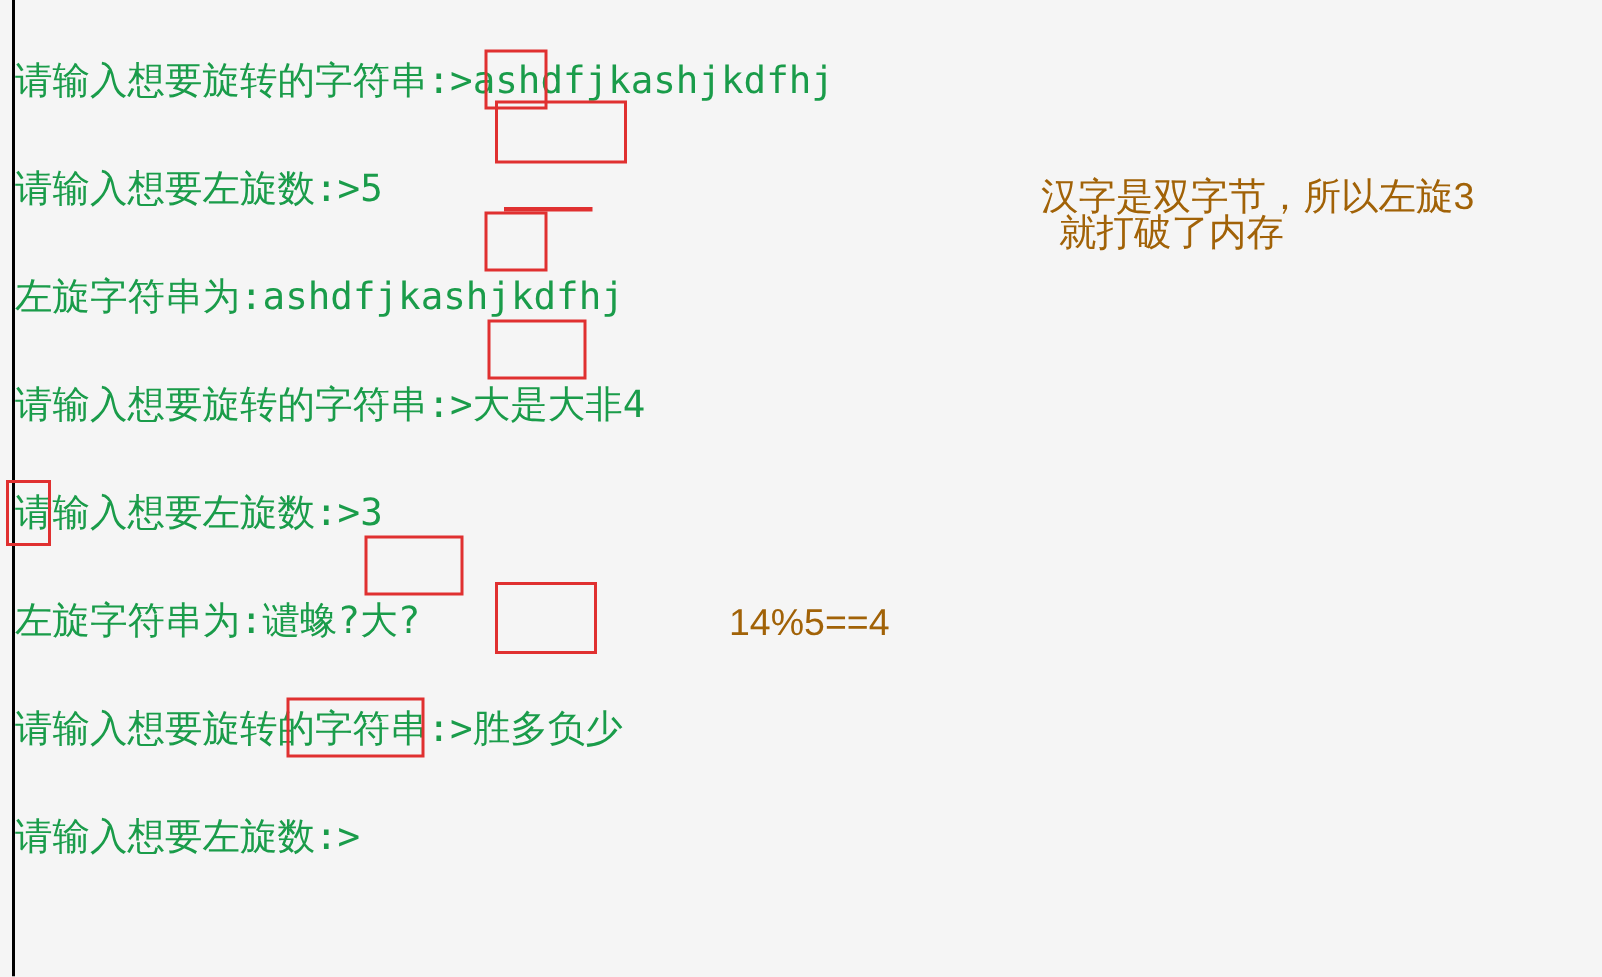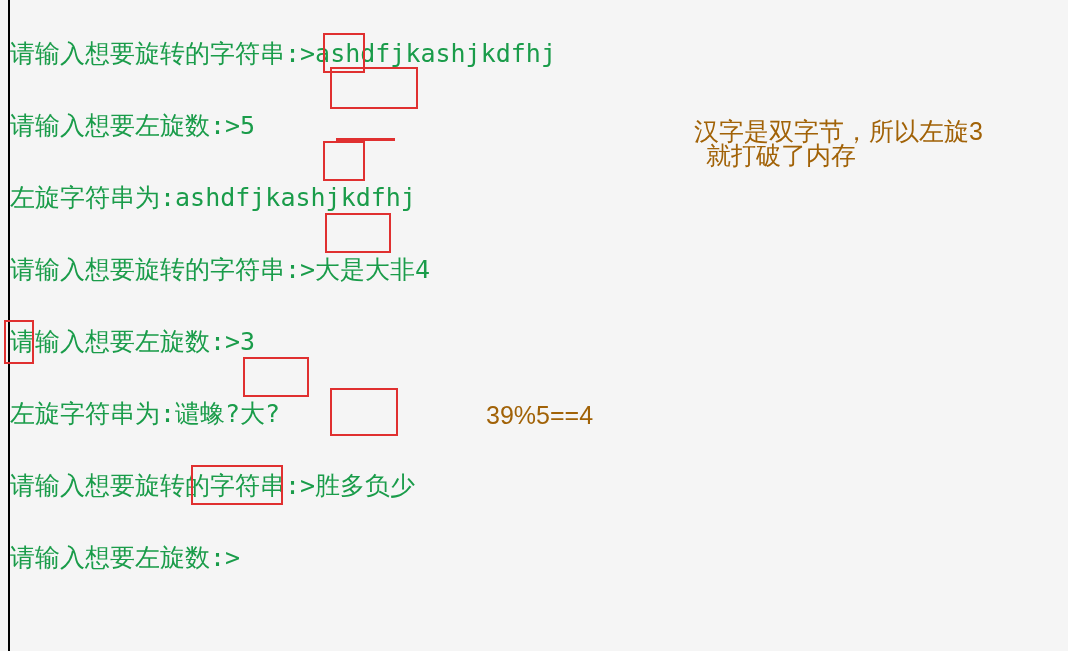--- a/index.html
+++ b/index.html
@@ -67,21 +67,21 @@
 
 
 
 
 
 
 </div>
 
 <div class="annot" style="left:694px; top:116px;">汉字是双字节，所以左旋3</div>
 <div class="annot" style="left:694px; top:140px;margin-left:12px;">就打破了内存</div>
-<div class="annot" style="left:486px; top:400px;">39%5==4</div>
+<div class="annot" style="left:486px; top:400px;">14%5==4</div>
 
 <div class="redbox" style="left:323px; top:33px;  width:42px; height:40px;"></div>
 <div class="redbox" style="left:330px; top:67px;  width:88px; height:42px;"></div>
 <div class="redline" style="left:336px; top:138px; width:59px;"></div>
 <div class="redbox" style="left:323px; top:141px; width:42px; height:40px;"></div>
 <div class="redbox" style="left:325px; top:213px; width:66px; height:40px;"></div>
 <div class="redbox" style="left:4px;  top:320px; width:30px; height:44px;"></div>
 <div class="redbox" style="left:243px; top:357px; width:66px; height:40px;"></div>
 <div class="redbox" style="left:330px; top:388px; width:68px; height:48px;"></div>
 <div class="redbox" style="left:191px; top:465px; width:92px; height:40px;"></div>

